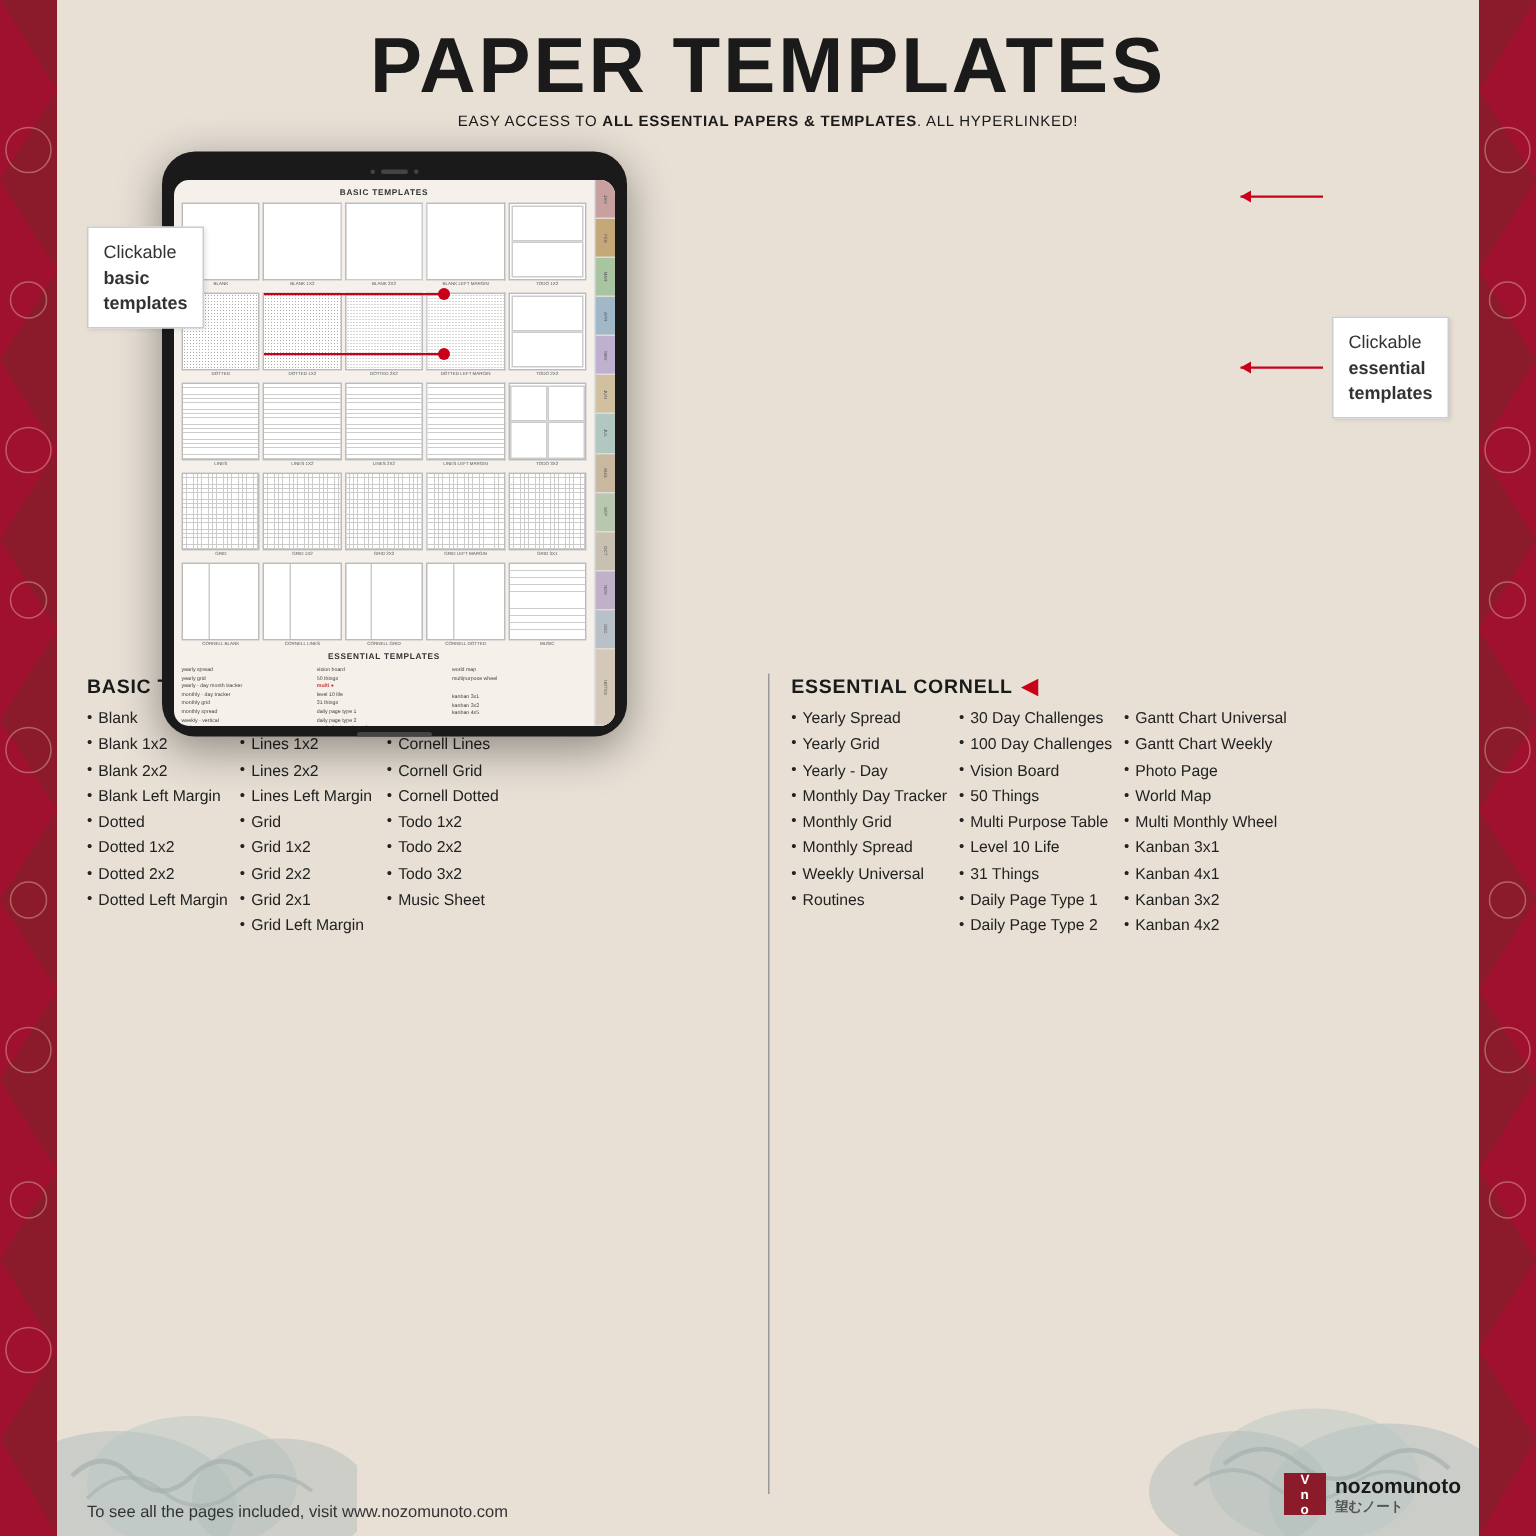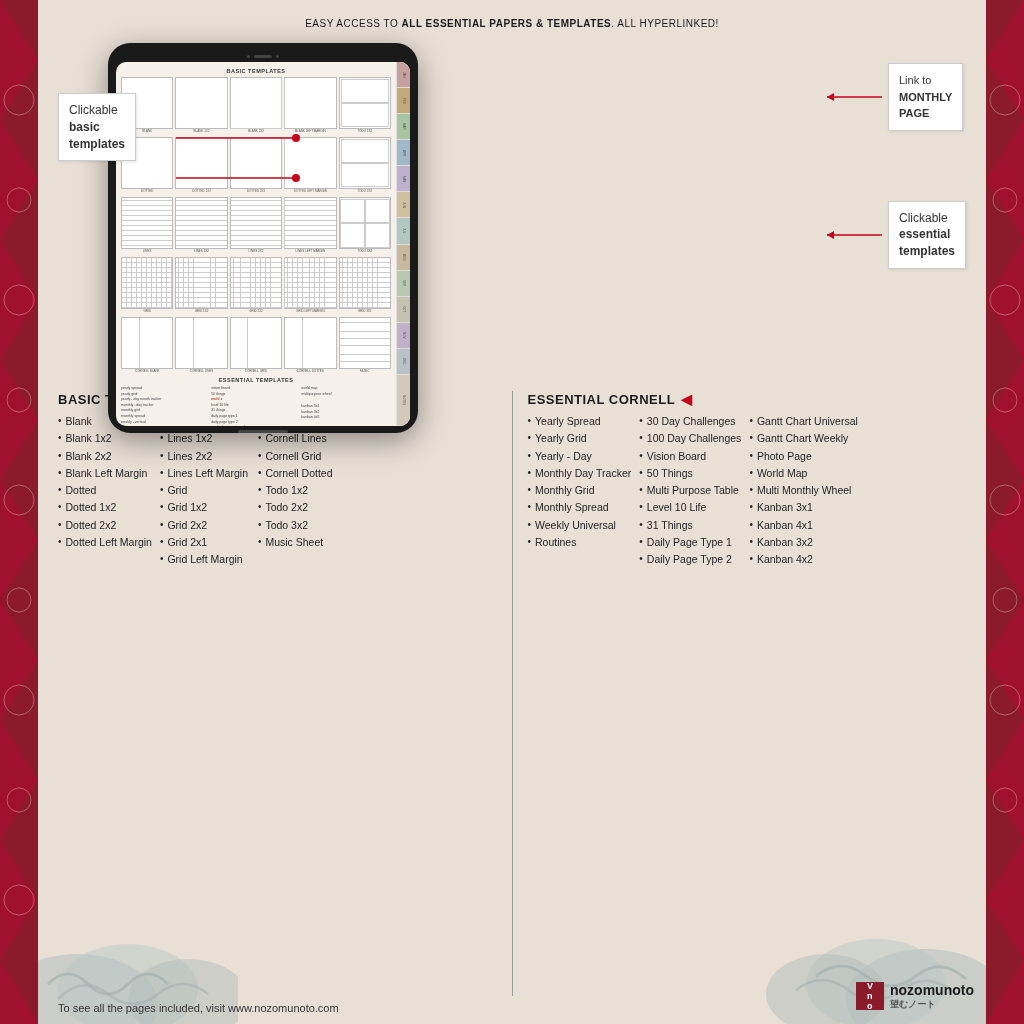--- a/index.html
+++ b/index.html
@@ -382,20 +382,21 @@
 <svg style="position:absolute;bottom:0;right:38px;z-index:0;opacity:0.35;pointer-events:none;" width="220" height="130" viewBox="0 0 220 130">
   <ellipse cx="160" cy="105" rx="80" ry="50" fill="#5a8a9a" opacity="0.6"></ellipse>
   <ellipse cx="110" cy="90" rx="70" ry="45" fill="#6a9aaa" opacity="0.5"></ellipse>
   <ellipse cx="60" cy="100" rx="60" ry="40" fill="#4a7a8a" opacity="0.5"></ellipse>
   <path d="M200,85 Q175,62 150,82 Q125,102 100,82 Q75,62 50,82" stroke="#2a5a6a" fill="none" stroke-width="3" opacity="0.7"></path>
   <path d="M190,100 Q162,76 135,96 Q108,116 82,96 Q56,76 30,96" stroke="#2a5a6a" fill="none" stroke-width="2.5" opacity="0.6"></path>
 </svg>
 
 <div class="content-wrapper">
 
+  <h1 class="main-title">PAPER TEMPLATES</h1>
 
   <p class="subtitle">
     <span>EASY ACCESS TO </span><strong>ALL ESSENTIAL PAPERS &amp; TEMPLATES</strong><span>. ALL HYPERLINKED!</span>
   </p>
 
   <div class="middle-section">
 
     <div style="position:absolute;left:0;top:50px;z-index:10;display:flex;align-items:center;">
       <div class="annotation-box">
         <span>Clickable</span><br>
@@ -624,24 +625,20 @@
       </div>
     </div>
 
     <div class="annotations-right">
 
       <div style="display:flex;align-items:center;gap:6px;">
         <svg width="60" height="20" style="overflow:visible;">
           <line x1="60" y1="10" x2="5" y2="10" stroke="#c8001a" stroke-width="1.5"></line>
           <polygon points="5,10 12,6 12,14" fill="#c8001a"></polygon>
         </svg>
-        <div class="annotation-right-box">
-          <span>Link to</span><br>
-          <strong>MONTHLY<br>PAGE</strong>
-        </div>
       </div>
 
 
       <div style="display:flex;align-items:center;gap:6px;margin-top:10px;">
         <svg width="60" height="20" style="overflow:visible;">
           <line x1="60" y1="10" x2="5" y2="10" stroke="#c8001a" stroke-width="1.5"></line>
           <polygon points="5,10 12,6 12,14" fill="#c8001a"></polygon>
         </svg>
         <div class="annotation-box">
           <span>Clickable</span><br>

